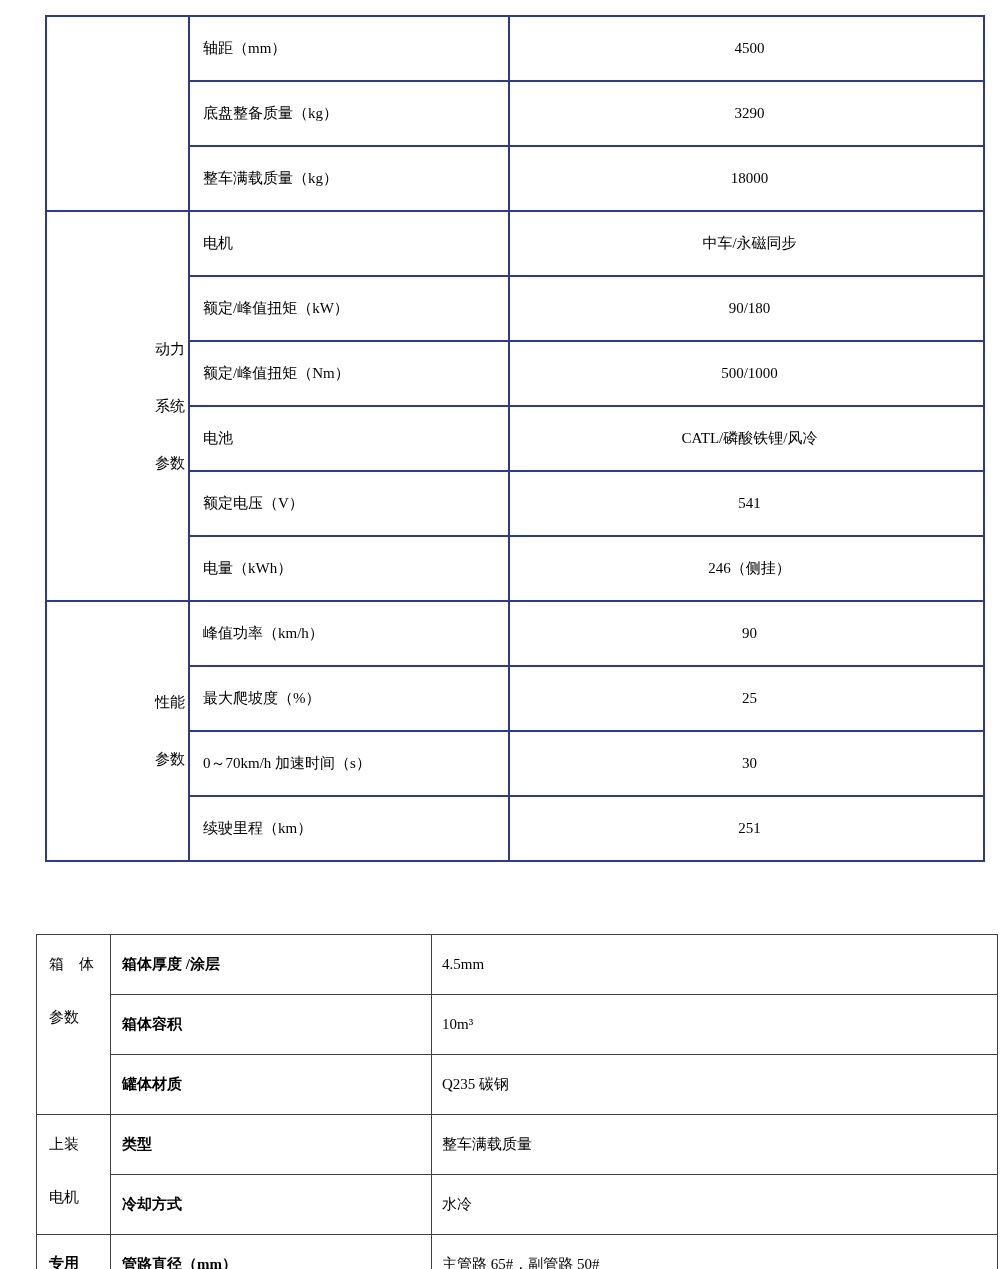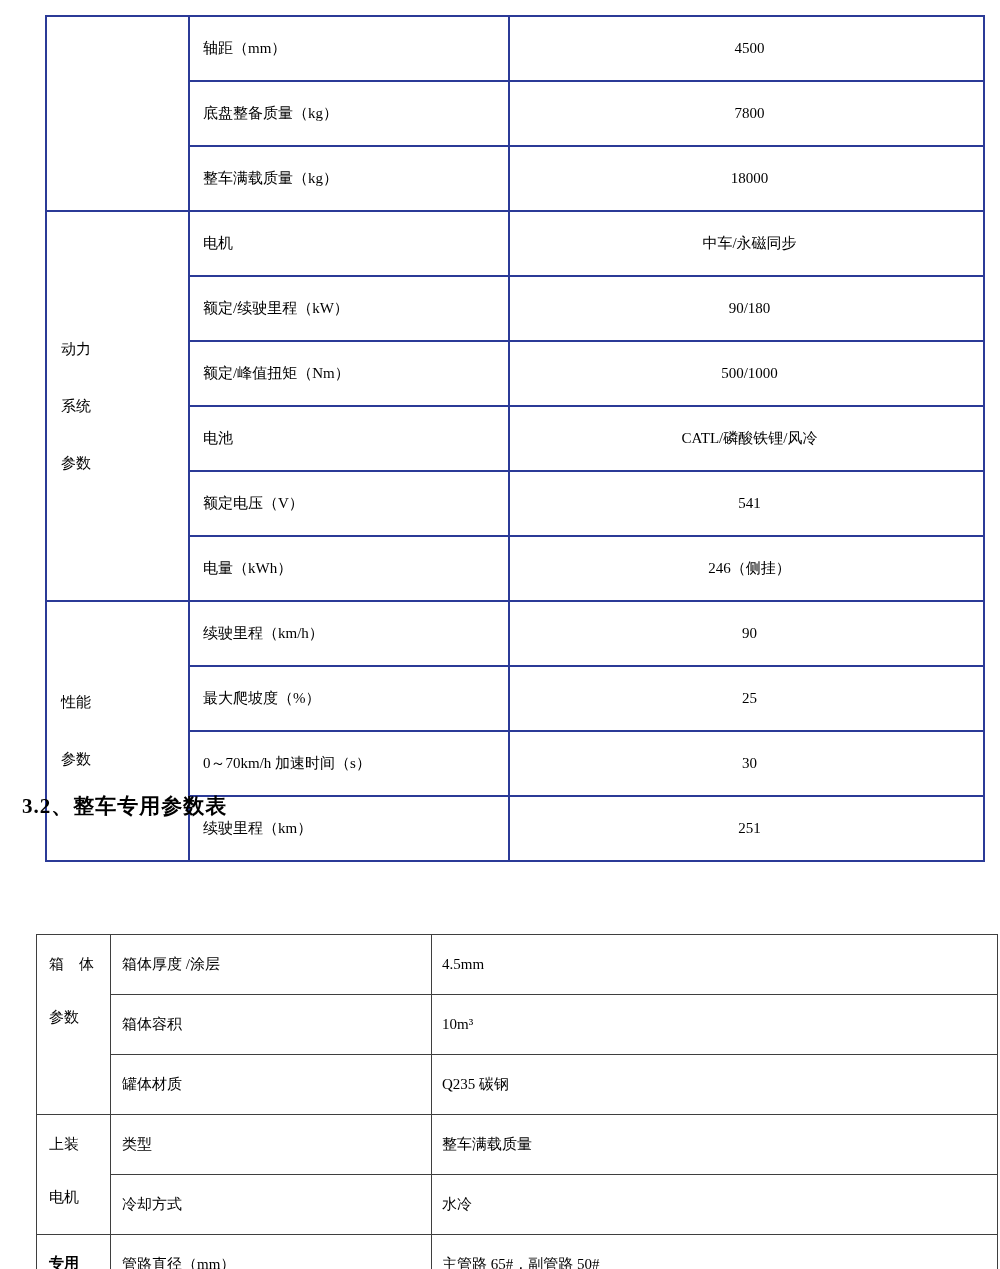--- a/index.html
+++ b/index.html
@@ -16,37 +16,37 @@
   table { border-collapse: collapse; table-layout: fixed; }
   td { padding: 3px; vertical-align: middle; font-size: 15px; overflow: hidden; }
 
   
   .t1 { position: absolute; left: 45px; top: 15px; width: 938px; }
   .t1 td { border: 2px solid #2b3a97; height: 57px; }
   .t1 td.param { padding-left: 13px; }
   .t1 td.value { padding-left: 9px; text-align: center; }
   .t1 td.glabel { vertical-align: middle; }
   .t1 .lab-lines { display: flex; flex-direction: column; justify-content: center; }
-  .t1 .lab-line { height: 57px; line-height: 57px; padding-left: 11px; }
+  .t1 .lab-line { height: 57px; line-height: 57px; padding-left: 11px; text-align: right; }
 
   
   .heading {
     position: absolute;
     left: 22px;
     top: 792px;
     font-size: 21px;
     font-weight: bold;
     letter-spacing: 1px;
   }
 
   
   .t2 { position: absolute; left: 36px; top: 934px; width: 961px; }
   .t2 td { border: 1.5px solid #3f3f3f; height: 53px; }
   .t2 tr:last-child td { border-bottom-width: 3px; }
-  .t2 td.param { padding-left: 11px; }
+  .t2 td.param { padding-left: 11px; font-weight: bold; }
   .t2 td.value { padding-left: 10px; }
   .t2 td.glabel { vertical-align: top; }
   .t2 .lab-line { height: 53px; line-height: 53px; padding-left: 9px; }
   .t2 .lab-line.hei {
     font-family: "Liberation Sans", "DejaVu Sans", sans-serif;
     font-weight: bold;
     height: 50px; line-height: 50px;
   }
 </style>
 </head>
@@ -61,40 +61,40 @@
         <col style="width:475px">
       </colgroup>
     <tbody>
       <tr>
         <td class="glabel" rowspan="3"></td>
         <td class="param">轴距（mm）</td>
         <td class="value">4500</td>
       </tr>
       <tr>
         <td class="param">底盘整备质量（kg）</td>
-        <td class="value">7800</td>
+        <td class="value">3290</td>
       </tr>
       <tr>
         <td class="param">整车满载质量（kg）</td>
         <td class="value">18000</td>
       </tr>
 
       <tr>
         <td class="glabel" rowspan="6">
           <div class="lab-lines">
             <div class="lab-line">动力</div>
             <div class="lab-line">系统</div>
             <div class="lab-line">参数</div>
           </div>
         </td>
         <td class="param">电机</td>
         <td class="value">中车/永磁同步</td>
       </tr>
       <tr>
-        <td class="param">额定/续驶里程（kW）</td>
+        <td class="param">额定/峰值扭矩（kW）</td>
         <td class="value">90/180</td>
       </tr>
       <tr>
         <td class="param">额定/峰值扭矩（Nm）</td>
         <td class="value">500/1000</td>
       </tr>
       <tr>
         <td class="param">电池</td>
         <td class="value">CATL/磷酸铁锂/风冷</td>
       </tr>
@@ -107,39 +107,38 @@
         <td class="value">246（侧挂）</td>
       </tr>
 
       <tr>
         <td class="glabel" rowspan="4">
           <div class="lab-lines">
             <div class="lab-line">性能</div>
             <div class="lab-line">参数</div>
           </div>
         </td>
-        <td class="param">续驶里程（km/h）</td>
+        <td class="param">峰值功率（km/h）</td>
         <td class="value">90</td>
       </tr>
       <tr>
         <td class="param">最大爬坡度（%）</td>
         <td class="value">25</td>
       </tr>
       <tr>
         <td class="param">0～70km/h 加速时间（s）</td>
         <td class="value">30</td>
       </tr>
       <tr>
         <td class="param">续驶里程（km）</td>
         <td class="value">251</td>
       </tr>
     </tbody>
   </table>
 
-  <div class="heading">3.2、整车专用参数表</div>
 
   <table class="t2">
     <colgroup>
         <col style="width:74px">
         <col style="width:321px">
         <col style="width:566px">
       </colgroup>
     <tbody>
       <tr>
         <td class="glabel" rowspan="3">

